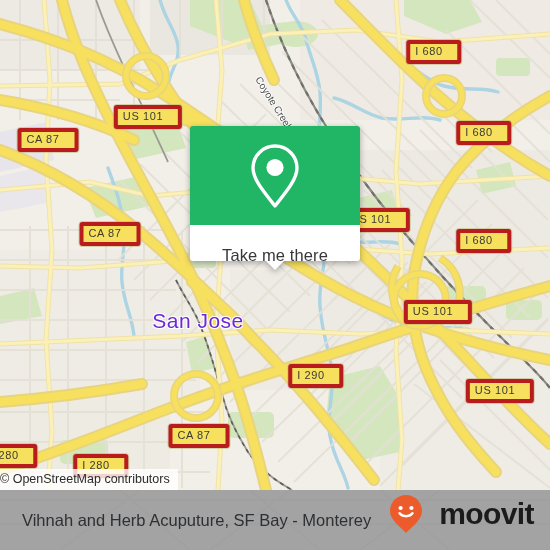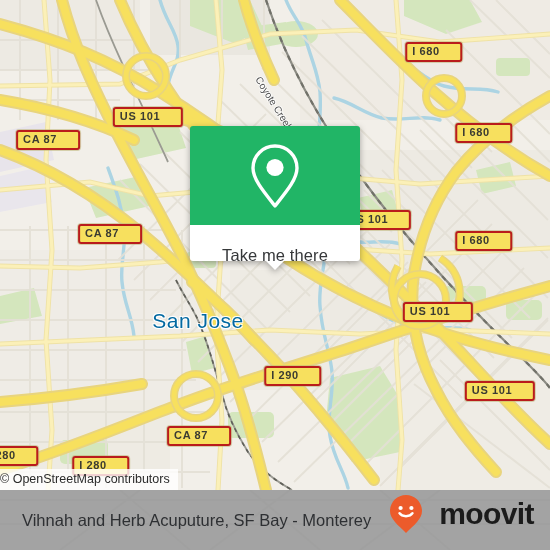--- a/index.html
+++ b/index.html
@@ -14,36 +14,36 @@
   #map{
     position:absolute;left:0;top:0;width:550px;height:490px;
     background:#f2efe9;overflow:hidden;
   }
   #map svg{position:absolute;left:0;top:0;}
 
   
   .shield{
     position:absolute;
     background:#f7e05e;
-    border:2px solid #b91c1c;
+    border:4px solid #b91c1c;
     border-radius:3px;
     color:#3b3b32;
     font-size:11px;
-    font-weight:bold;
+    font-weight:normal;
     letter-spacing:.6px;
-    padding:1px 21px 2px 5px;
+    padding:1px 15px 2px 5px;
     line-height:13px;
     white-space:nowrap;
     box-shadow:0 0 0 1px rgba(190,180,120,.55);
     transform:translate(-50%,-50%);
   }
   .city-label{
     position:absolute;
     transform:translate(-50%,-50%);
-    color:#0369a1;
+    color:#6d28d9;
     font-size:21px;
     letter-spacing:.5px;
     white-space:nowrap;
     text-shadow:
       1px 1px 0 rgba(255,255,255,.9),-1px 1px 0 rgba(255,255,255,.9),
       1px -1px 0 rgba(255,255,255,.9),-1px -1px 0 rgba(255,255,255,.9);
   }
   .creek-label{
     position:absolute;
     color:#4f4f4f;
@@ -358,21 +358,21 @@
 
     <div id="shields">
         <div class="shield" style="left: 434px; top: 52px;">I 680</div>
         <div class="shield" style="left: 148px; top: 117px;">US 101</div>
         <div class="shield" style="left: 484px; top: 133px;">I 680</div>
         <div class="shield" style="left: 48px; top: 140px;">CA 87</div>
         <div class="shield" style="left: 110px; top: 234px;">CA 87</div>
         <div class="shield" style="left: 484px; top: 241px;">I 680</div>
         <div class="shield" style="left: 376px; top: 220px;">US 101</div>
         <div class="shield" style="left: 438px; top: 312px;">US 101</div>
-        <div class="shield" style="left: 293px; top: 376px;">I 290</div>
+        <div class="shield" style="left: 316px; top: 376px;">I 290</div>
         <div class="shield" style="left: 500px; top: 391px;">US 101</div>
         <div class="shield" style="left: 199px; top: 436px;">CA 87</div>
         <div class="shield" style="left: 10px; top: 456px;">I 280</div>
         <div class="shield" style="left: 101px; top: 466px;">I 280</div>
       </div>
 
     <div id="city-labels">
         <div class="city-label" style="left: 198px; top: 321px;">San Jose</div>
       </div>
 

